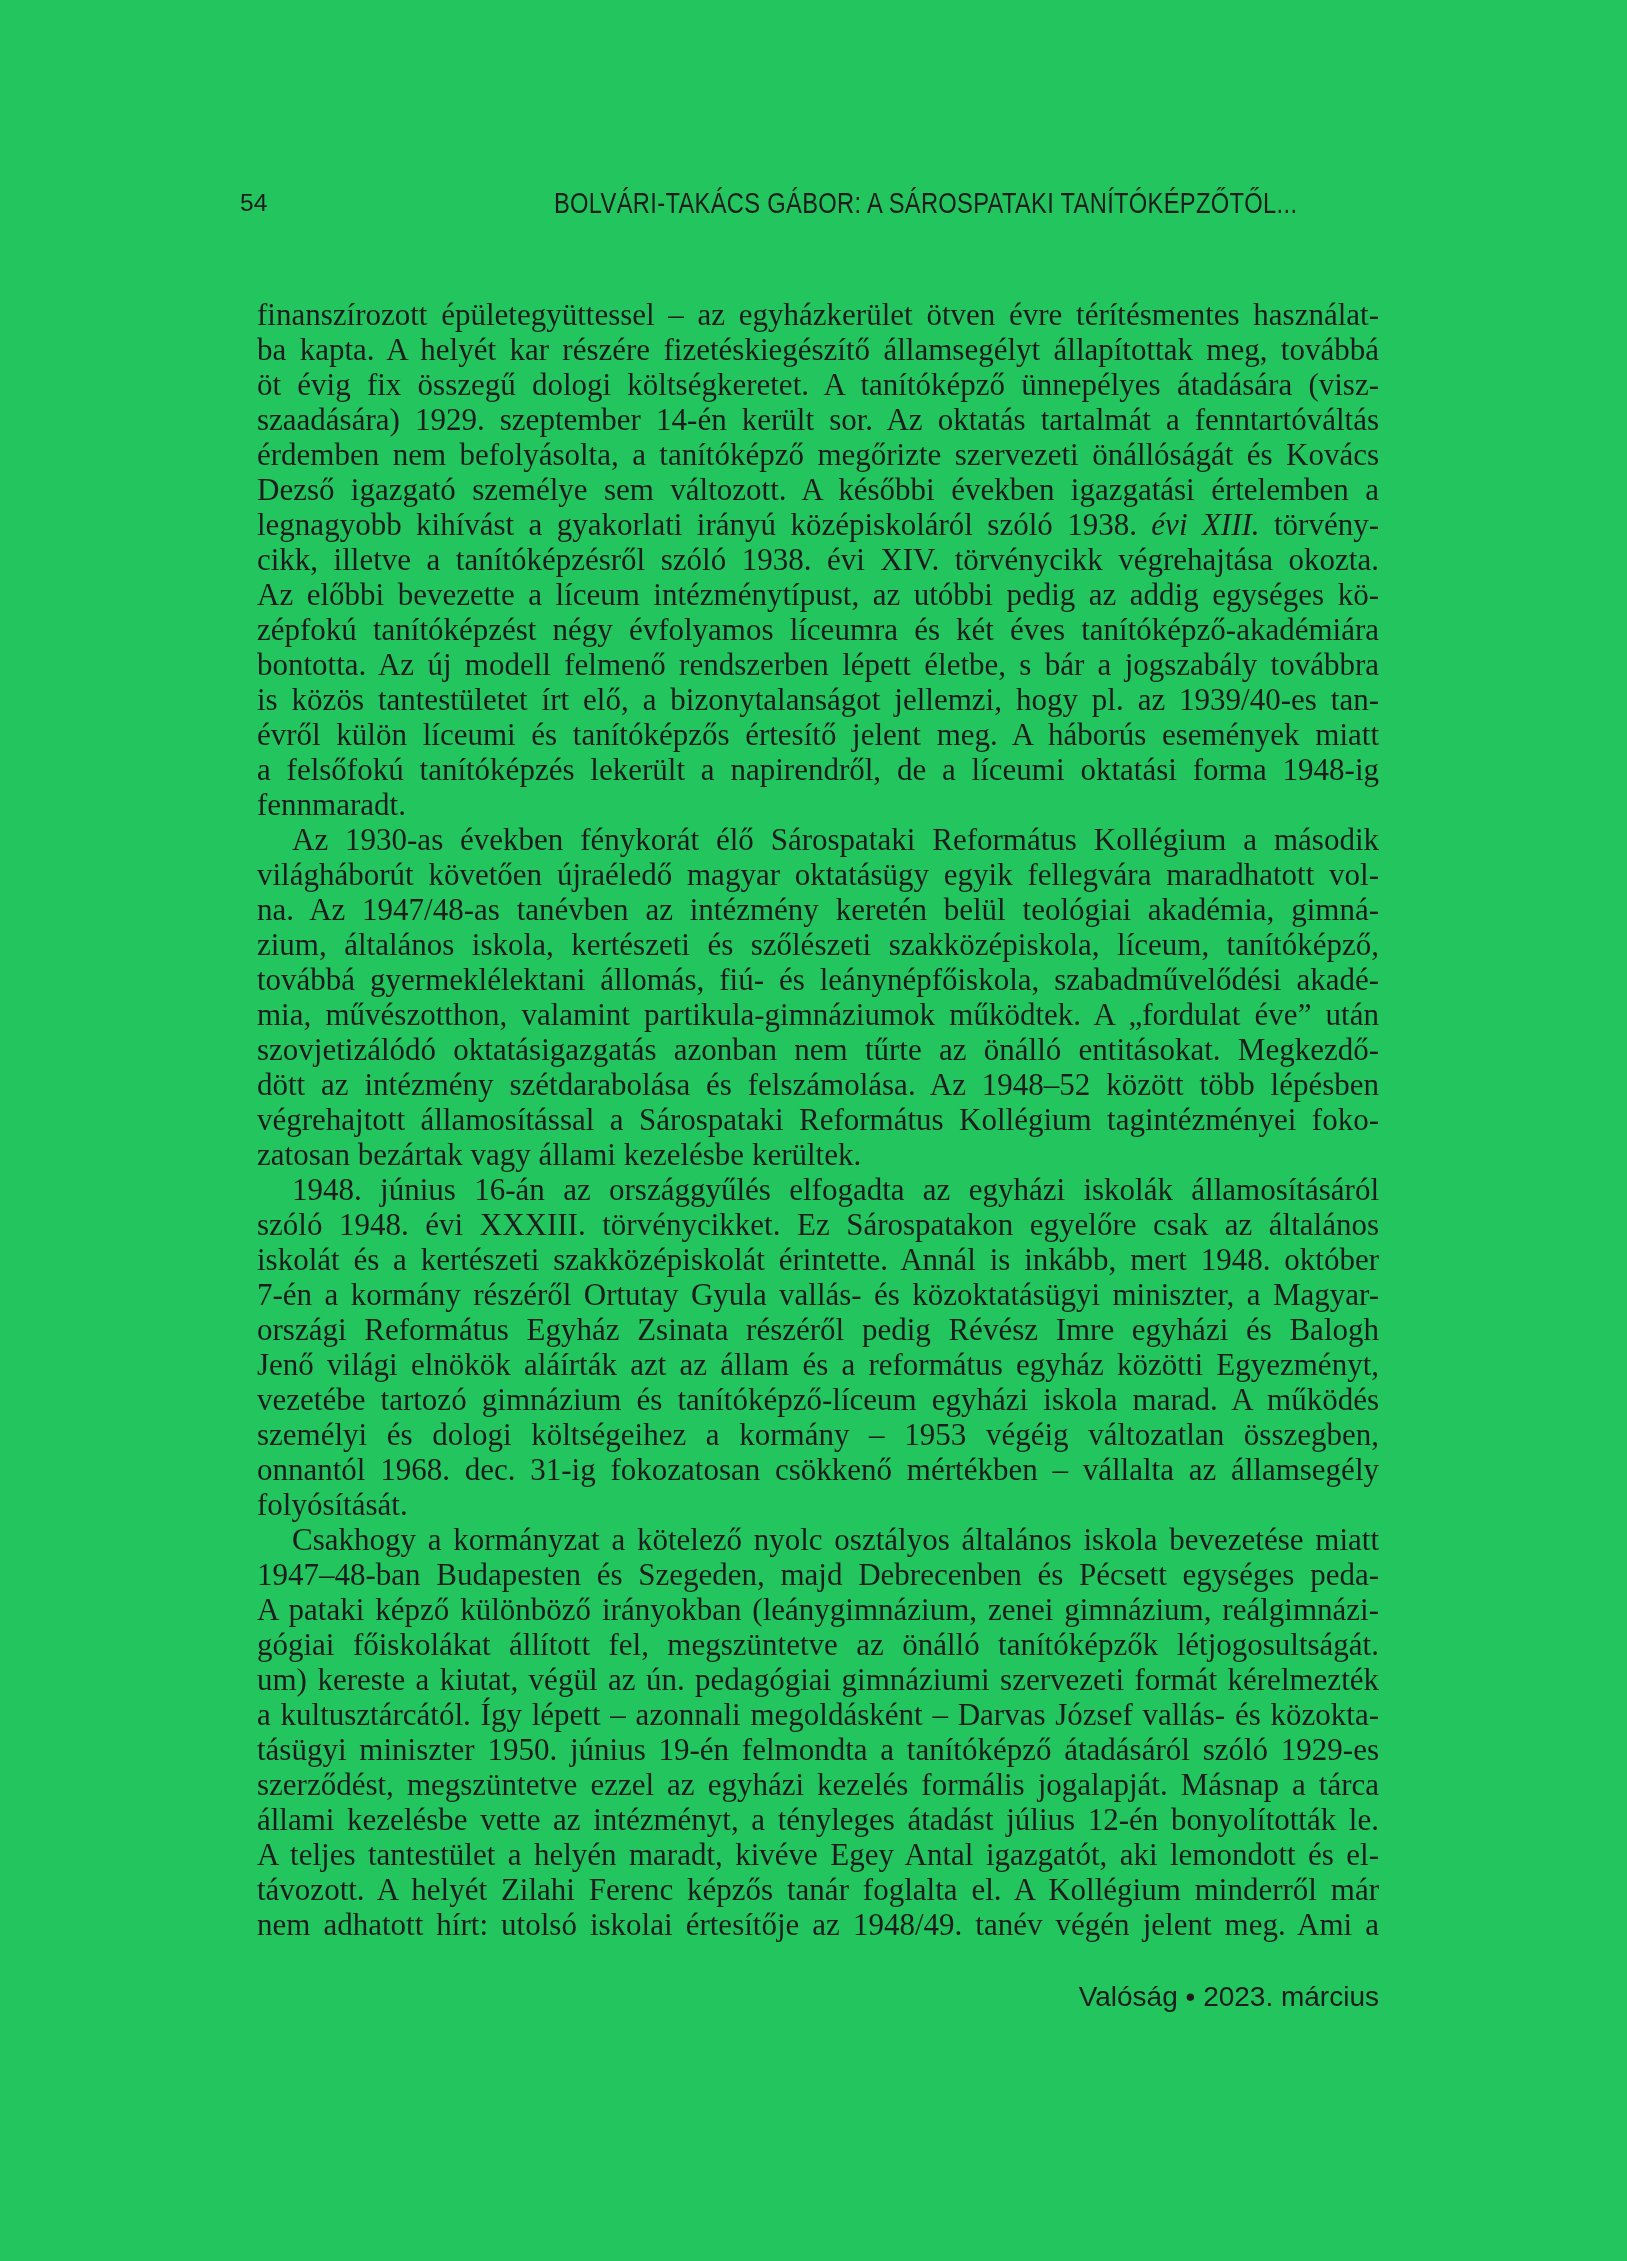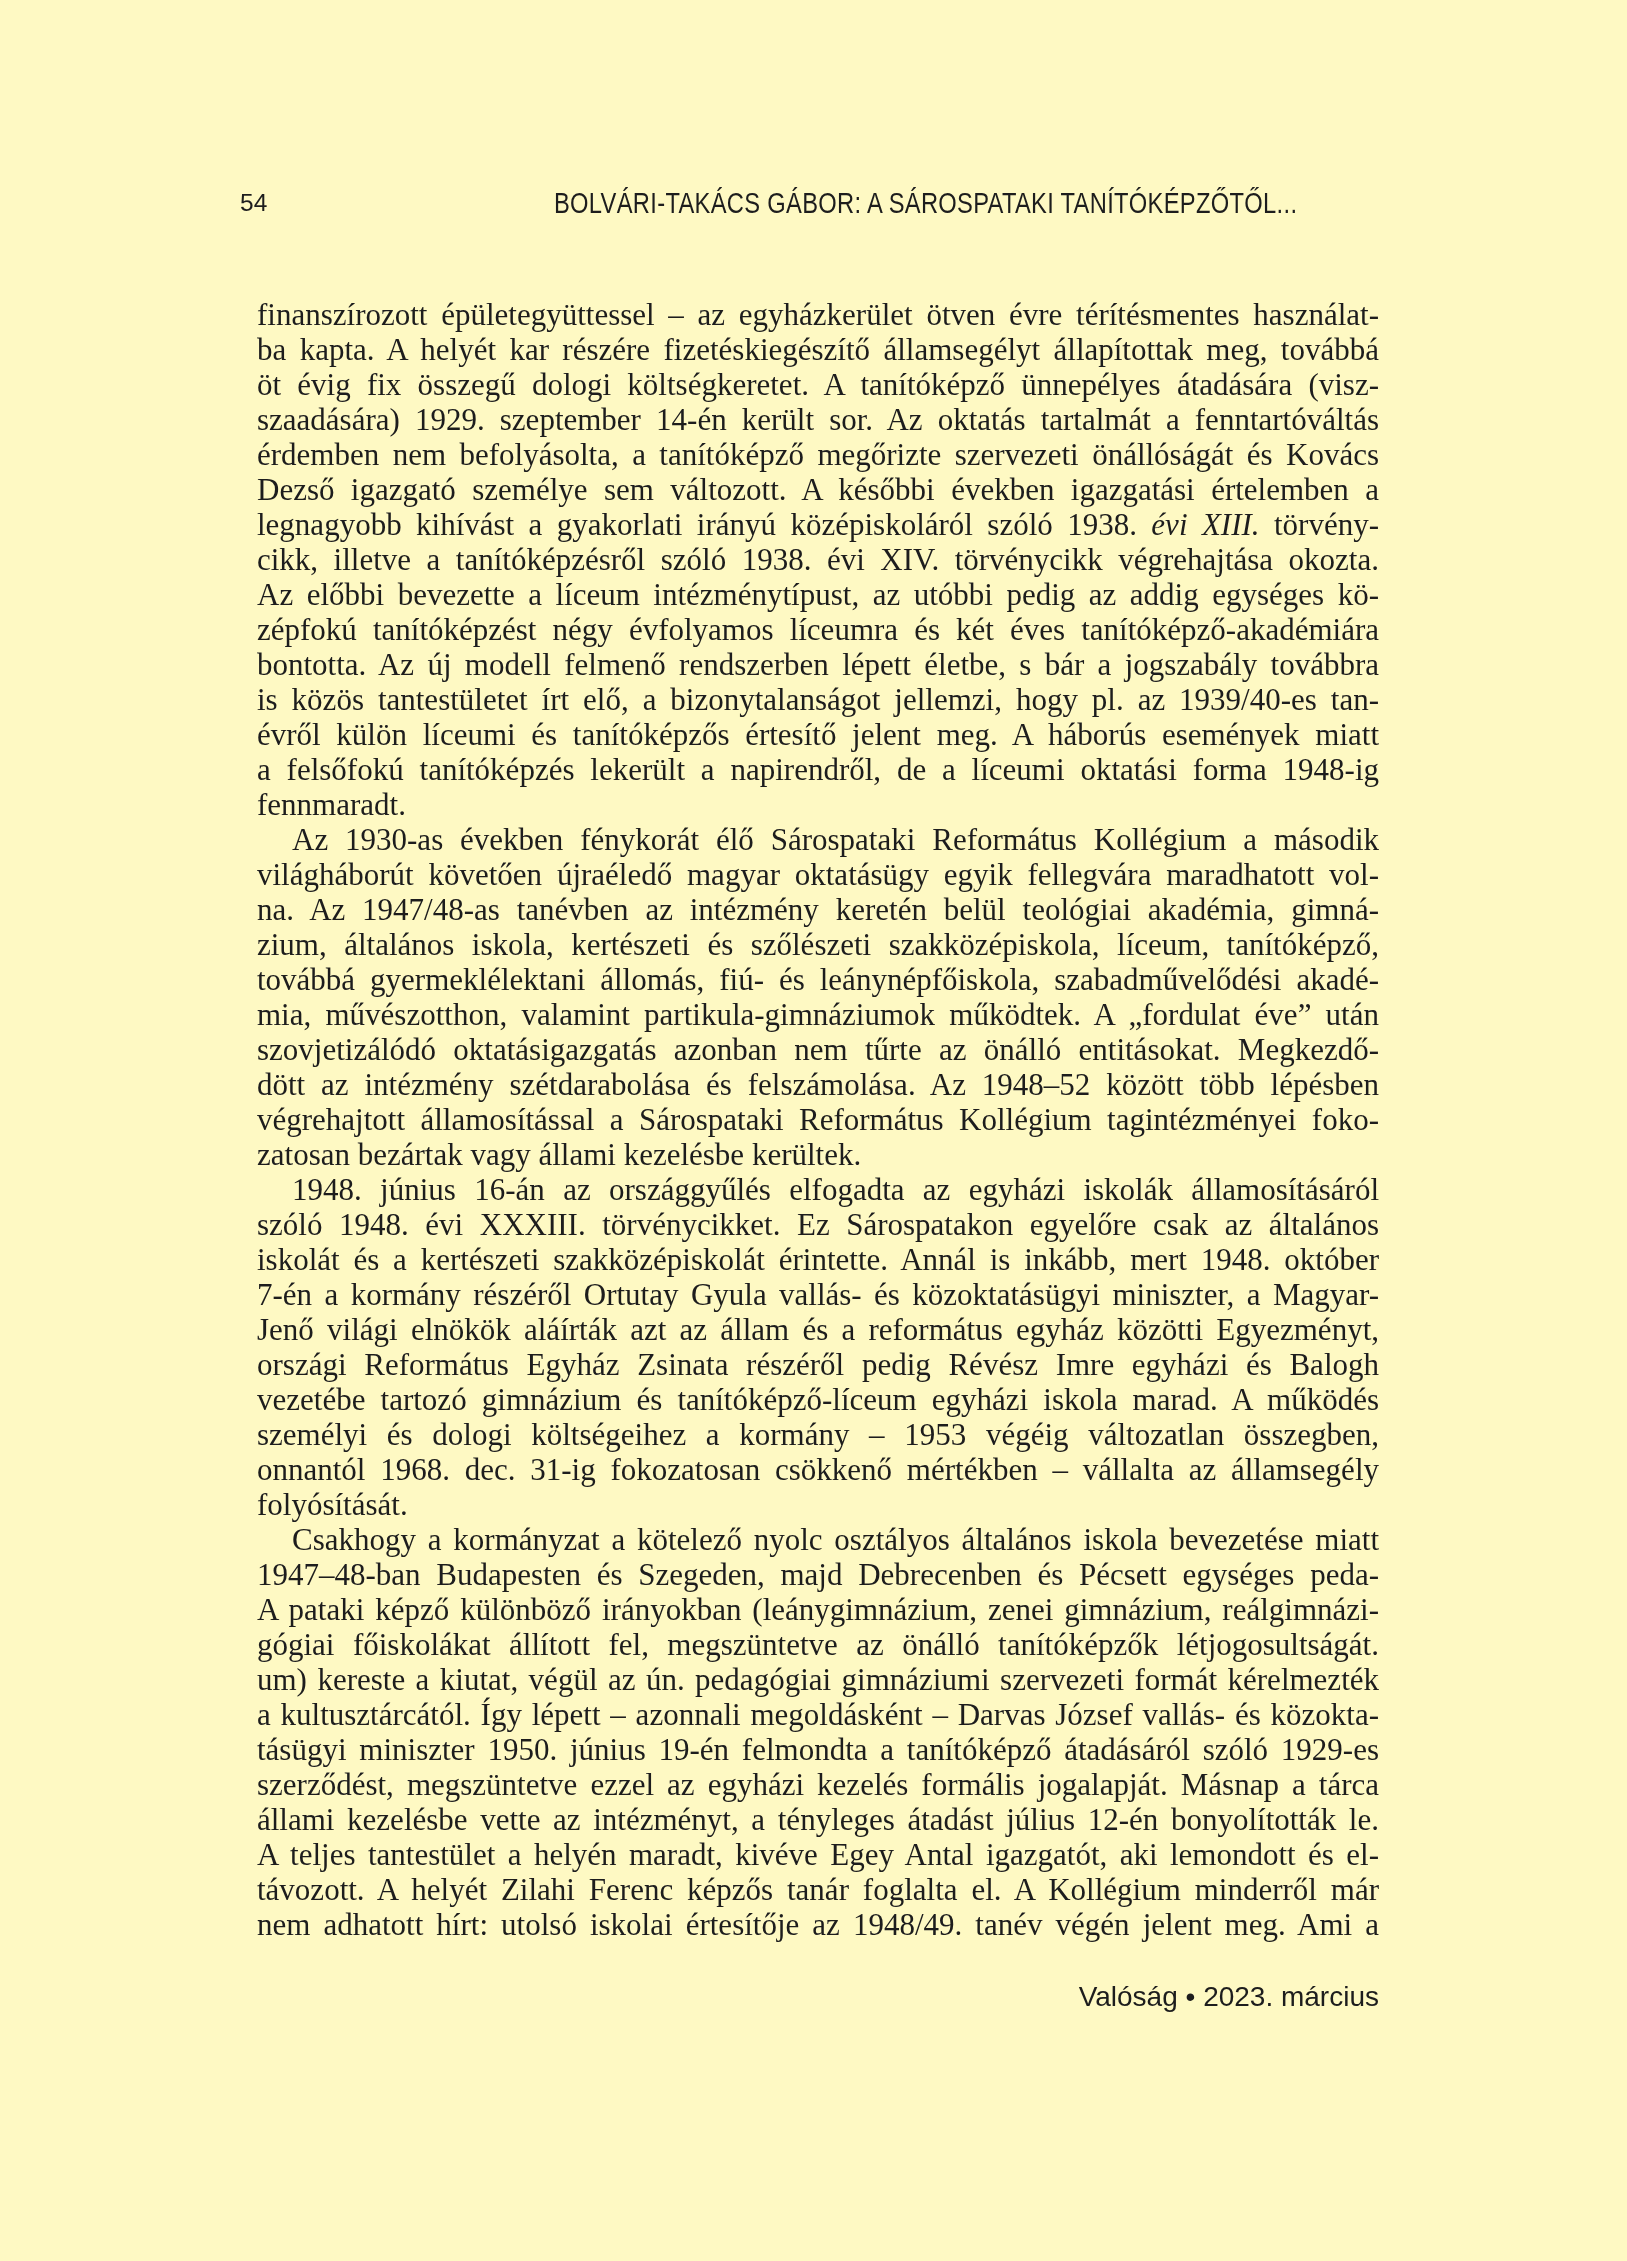--- a/index.html
+++ b/index.html
@@ -8,21 +8,21 @@
     height: 2261px;
     position: relative;
     background: #ffffff;
     overflow: hidden;
     font-family: "Liberation Serif", "DejaVu Serif", serif;
     color: #1d1d1d;
   }
   .scan-page {
     position: absolute;
     inset: 0;
-    background: #fef9c3;
+    background: #22c55e;
   }
   
   .page-number {
     position: absolute;
     left: 240px;
     top: 191px;
     font-family: "Liberation Sans", "DejaVu Sans", sans-serif;
     font-size: 24.5px;
     line-height: 24.5px;
     white-space: nowrap;
@@ -104,22 +104,22 @@
       <div class="line"><span>továbbá gyermeklélektani állomás, fiú- és leánynépfőiskola, szabadművelődési akadé-</span></div>
       <div class="line"><span>mia, művészotthon, valamint partikula-gimnáziumok működtek. A „fordulat éve” után</span></div>
       <div class="line"><span>szovjetizálódó oktatásigazgatás azonban nem tűrte az önálló entitásokat. Megkezdő-</span></div>
       <div class="line"><span>dött az intézmény szétdarabolása és felszámolása. Az 1948–52 között több lépésben</span></div>
       <div class="line"><span>végrehajtott államosítással a Sárospataki Református Kollégium tagintézményei foko-</span></div>
       <div class="line para-last"><span>zatosan bezártak vagy állami kezelésbe kerültek.</span></div>
       <div class="line indent"><span>1948. június 16-án az országgyűlés elfogadta az egyházi iskolák államosításáról</span></div>
       <div class="line"><span>szóló 1948. évi XXXIII. törvénycikket. Ez Sárospatakon egyelőre csak az általános</span></div>
       <div class="line"><span>iskolát és a kertészeti szakközépiskolát érintette. Annál is inkább, mert 1948. október</span></div>
       <div class="line"><span>7-én a kormány részéről Ortutay Gyula vallás- és közoktatásügyi miniszter, a Magyar-</span></div>
+      <div class="line"><span>országi Református Egyház Zsinata részéről pedig Révész Imre egyházi és Balogh</span></div>
       <div class="line"><span>Jenő világi elnökök aláírták azt az állam és a református egyház közötti Egyezményt,</span></div>
-      <div class="line"><span>országi Református Egyház Zsinata részéről pedig Révész Imre egyházi és Balogh</span></div>
       <div class="line"><span>vezetébe tartozó gimnázium és tanítóképző-líceum egyházi iskola marad. A működés</span></div>
       <div class="line"><span>személyi és dologi költségeihez a kormány – 1953 végéig változatlan összegben,</span></div>
       <div class="line"><span>onnantól 1968. dec. 31-ig fokozatosan csökkenő mértékben – vállalta az államsegély</span></div>
       <div class="line para-last"><span>folyósítását.</span></div>
       <div class="line indent"><span>Csakhogy a kormányzat a kötelező nyolc osztályos általános iskola bevezetése miatt</span></div>
       <div class="line"><span>1947–48-ban Budapesten és Szegeden, majd Debrecenben és Pécsett egységes peda-</span></div>
       <div class="line"><span>A pataki képző különböző irányokban (leánygimnázium, zenei gimnázium, reálgimnázi-</span></div>
       <div class="line"><span>gógiai főiskolákat állított fel, megszüntetve az önálló tanítóképzők létjogosultságát.</span></div>
       <div class="line"><span>um) kereste a kiutat, végül az ún. pedagógiai gimnáziumi szervezeti formát kérelmezték</span></div>
       <div class="line"><span>a kultusztárcától. Így lépett – azonnali megoldásként – Darvas József vallás- és közokta-</span></div>

